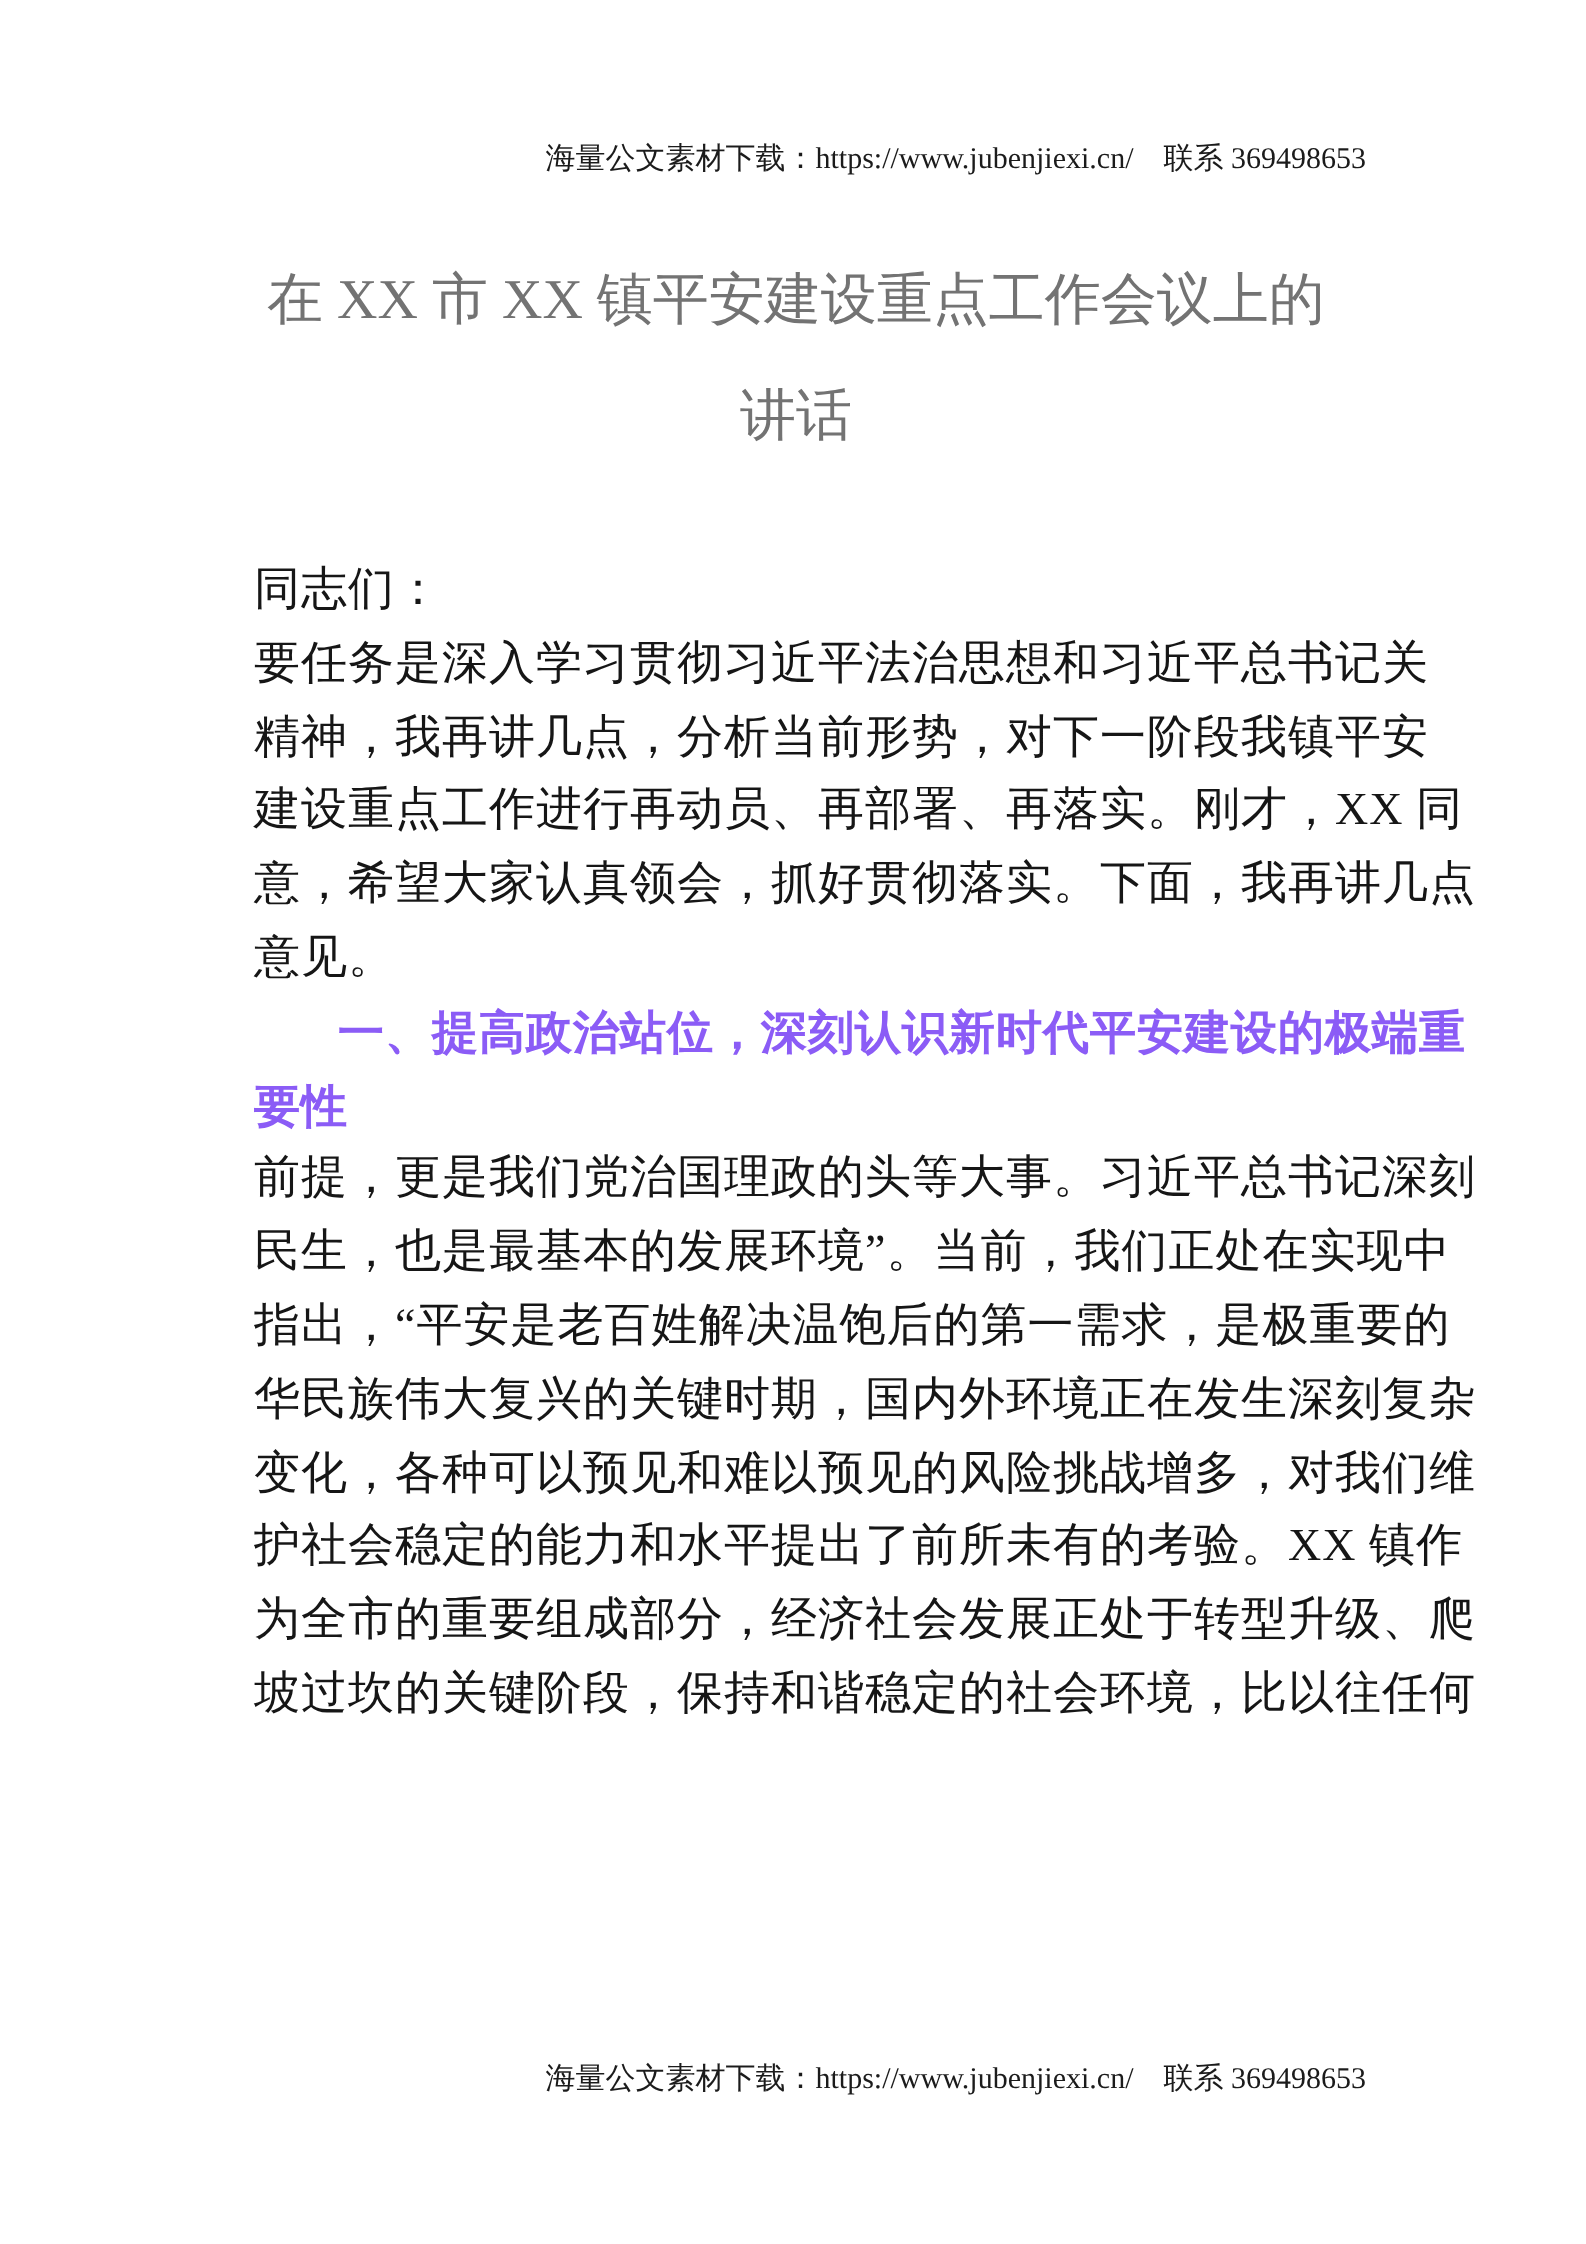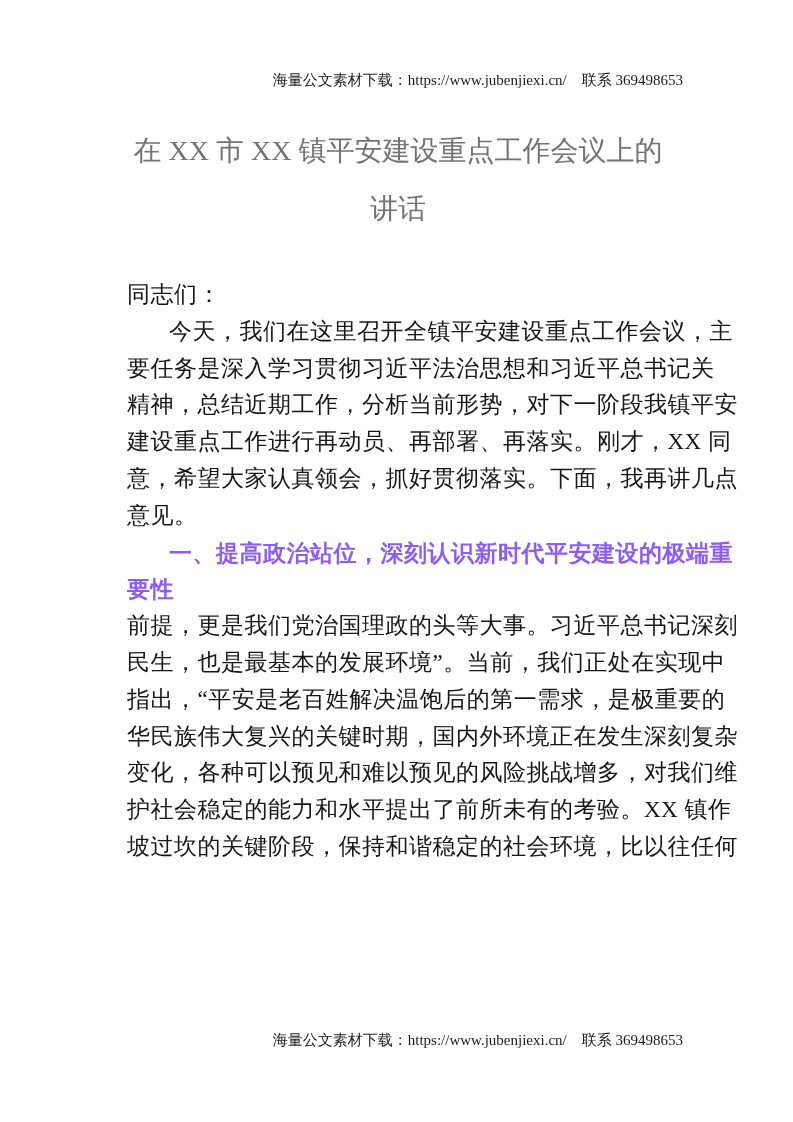--- a/index.html
+++ b/index.html
@@ -68,31 +68,31 @@
 <div class="page">
   <div class="running-text header-text">海量公文素材下载：https://www.jubenjiexi.cn/　联系 369498653</div>
 
   <div class="doc-title" id="doc-title">
       <div class="title-line">在 XX 市 XX 镇平安建设重点工作会议上的</div>
       <div class="title-line">讲话</div>
     </div>
 
   <div class="doc-body" id="doc-body">
       <div class="line end">同志们：</div>
-      <div class="line indent">今天，我们在这里召开全镇平安建设重点工作会议，主</div>
       <div class="line">要任务是深入学习贯彻习近平法治思想和习近平总书记关</div>
-      <div class="line">精神，总结近期工作，分析当前形势，对下一阶段我镇平安</div>
+      <div class="line">精神，我再讲几点，分析当前形势，对下一阶段我镇平安</div>
       <div class="line">建设重点工作进行再动员、再部署、再落实。刚才，XX 同</div>
       <div class="line">意，希望大家认真领会，抓好贯彻落实。下面，我再讲几点</div>
       <div class="line end">意见。</div>
       <div class="line indent heading">一、提高政治站位，深刻认识新时代平安建设的极端重</div>
       <div class="line heading end">要性</div>
       <div class="line">前提，更是我们党治国理政的头等大事。习近平总书记深刻</div>
       <div class="line">民生，也是最基本的发展环境”。当前，我们正处在实现中</div>
       <div class="line">指出，“平安是老百姓解决温饱后的第一需求，是极重要的</div>
       <div class="line">华民族伟大复兴的关键时期，国内外环境正在发生深刻复杂</div>
       <div class="line">变化，各种可以预见和难以预见的风险挑战增多，对我们维</div>
       <div class="line">护社会稳定的能力和水平提出了前所未有的考验。XX 镇作</div>
+      <div class="line">为全市的重要组成部分，经济社会发展正处于转型升级、爬</div>
       <div class="line">坡过坎的关键阶段，保持和谐稳定的社会环境，比以往任何</div>
     </div>
 
   <div class="running-text footer-text">海量公文素材下载：https://www.jubenjiexi.cn/　联系 369498653</div>
 </div>
 
 </body></html>

